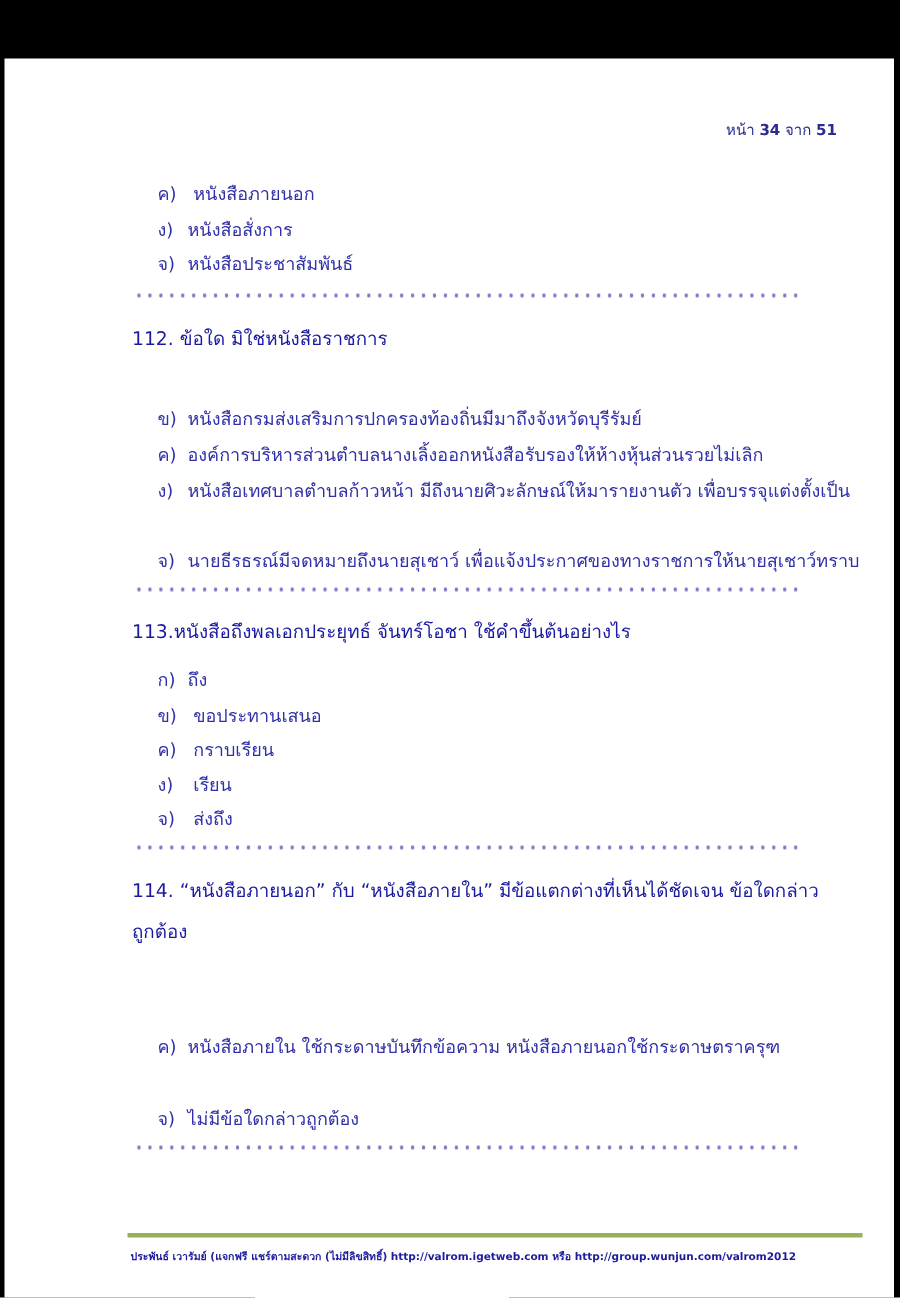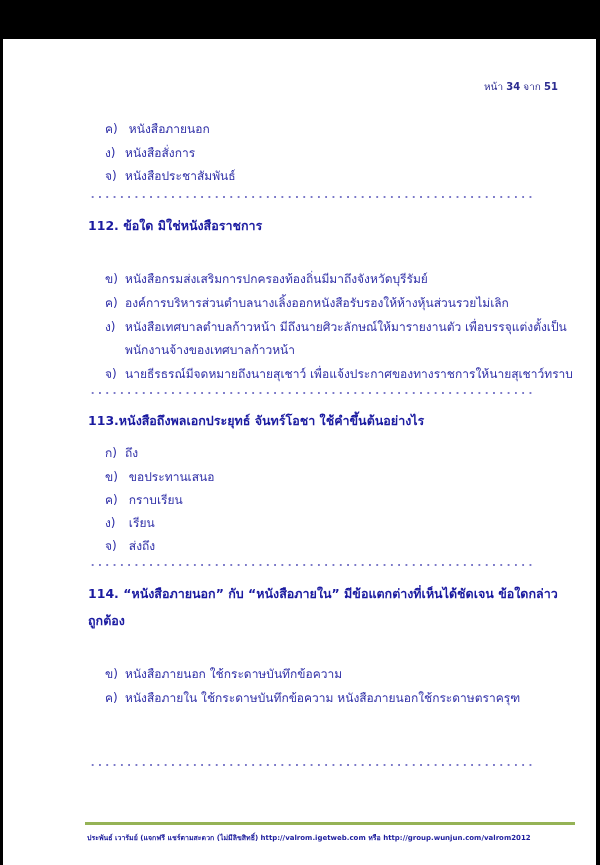--- a/index.html
+++ b/index.html
@@ -15,21 +15,21 @@
     }
     .page-num {
       position: absolute; right: 38px; top: 40px;
       font-size: 10px; color: #2b2b8f;
     }
     .page-num b { font-weight: bold; }
     .line {
       position: absolute; font-size: 12px; color: #3030a8; white-space: nowrap;
     }
     .q {
-      position: absolute; font-size: 12.5px; font-weight: bold; color: #1a1aa0;
+      position: absolute; font-size: 12.5px; font-weight: normal; color: #1a1aa0;
       white-space: nowrap;
     }
     .opt { left: 102px; }
     .opt .lbl { display: inline-block; width: 20px; }
     .stars {
       position: absolute; left: 86px; width: 446px; height: 4px;
       background-image: radial-gradient(circle, #7a78c8 1.1px, transparent 1.4px);
       background-size: 7.3px 4px; background-repeat: repeat-x;
     }
     .footer-rule {
@@ -58,35 +58,34 @@
 
   <div class="line opt" style="top:80px"><span class="lbl">ค)</span> <span>หนังสือภายนอก</span></div>
   <div class="line opt" style="top:104px"><span class="lbl">ง)</span><span>หนังสือสั่งการ</span></div>
   <div class="line opt" style="top:127px"><span class="lbl">จ)</span><span>หนังสือประชาสัมพันธ์</span></div>
   <div class="stars" style="top:156px"></div>
 
   <div class="q" style="left:85px; top:177px">112. ข้อใด มิใช่หนังสือราชการ</div>
   <div class="line opt" style="top:230px"><span class="lbl">ข)</span><span>หนังสือกรมส่งเสริมการปกครองท้องถิ่นมีมาถึงจังหวัดบุรีรัมย์</span></div>
   <div class="line opt" style="top:254px"><span class="lbl">ค)</span><span>องค์การบริหารส่วนตำบลนางเลิ้งออกหนังสือรับรองให้ห้างหุ้นส่วนรวยไม่เลิก</span></div>
   <div class="line opt" style="top:278px"><span class="lbl">ง)</span><span>หนังสือเทศบาลตำบลก้าวหน้า มีถึงนายศิวะลักษณ์ให้มารายงานตัว เพื่อบรรจุแต่งตั้งเป็น</span></div>
-  <div class="line" style="left:122px; top:301px">พนักงานจ้างของเทศบาลก้าวหน้า</div>
   <div class="line opt" style="top:325px"><span class="lbl">จ)</span><span>นายธีรธรณ์มีจดหมายถึงนายสุเชาว์ เพื่อแจ้งประกาศของทางราชการให้นายสุเชาว์ทราบ</span></div>
   <div class="stars" style="top:352px"></div>
 
   <div class="q" style="left:85px; top:372px">113.หนังสือถึงพลเอกประยุทธ์ จันทร์โอชา ใช้คำขึ้นต้นอย่างไร</div>
   <div class="line opt" style="top:404px"><span class="lbl">ก)</span><span>ถึง</span></div>
   <div class="line opt" style="top:428px"><span class="lbl">ข)</span> <span>ขอประทานเสนอ</span></div>
   <div class="line opt" style="top:451px"><span class="lbl">ค)</span> <span>กราบเรียน</span></div>
   <div class="line opt" style="top:474px"><span class="lbl">ง)</span> <span>เรียน</span></div>
   <div class="line opt" style="top:497px"><span class="lbl">จ)</span> <span>ส่งถึง</span></div>
   <div class="stars" style="top:524px"></div>
 
   <div class="q" style="left:85px; top:545px">114. “หนังสือภายนอก”  กับ “หนังสือภายใน”  มีข้อแตกต่างที่เห็นได้ชัดเจน ข้อใดกล่าว</div>
   <div class="q" style="left:85px; top:572px">ถูกต้อง</div>
-  <div class="line opt" style="top:625px"><span class="lbl">ข)</span><span>หนังสือภายนอก ใช้กระดาษบันทึกข้อความ</span></div>
   <div class="line opt" style="top:649px"><span class="lbl">ค)</span><span>หนังสือภายใน ใช้กระดาษบันทึกข้อความ หนังสือภายนอกใช้กระดาษตราครุฑ</span></div>
+  <div class="line opt" style="top:697px"><span class="lbl">จ)</span><span>ไม่มีข้อใดกล่าวถูกต้อง</span></div>
   <div class="stars" style="top:724px"></div>
 
   <div class="footer-rule"></div>
   <div class="footer-text">ประพันธ์ เวารัมย์  (แจกฟรี แชร์ตามสะดวก (ไม่มีลิขสิทธิ์)  http://valrom.igetweb.com หรือ http://group.wunjun.com/valrom2012</div>
 </div>
 
 <div class="watermark">[1240x1754]https://upic.me/</div>
 
 </body></html>

